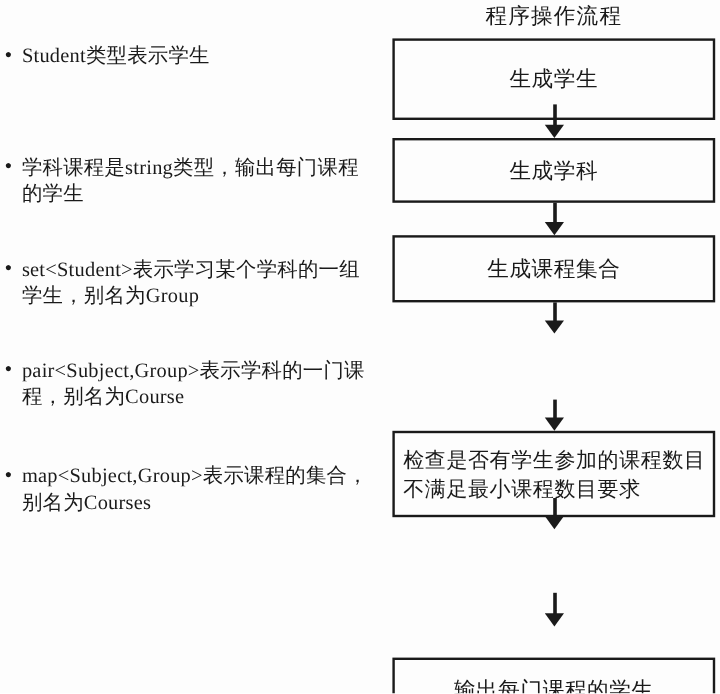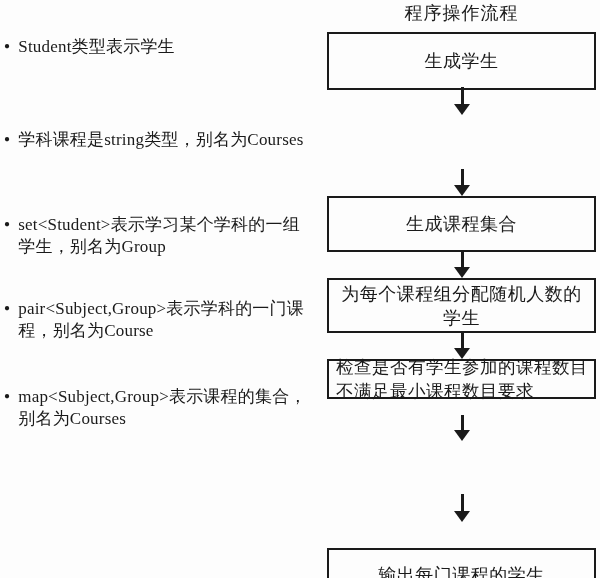--- a/index.html
+++ b/index.html
@@ -81,47 +81,47 @@
 <body>
 
 <div class="canvas">
 
   <div class="note" style="top:36px">
     <span class="dot">●</span>
     <span class="ntext">Student类型表示学生</span>
   </div>
   <div class="note" style="top:129px">
     <span class="dot">●</span>
-    <span class="ntext">学科课程是string类型，别名为Courses</span>
+    <span class="ntext">学科课程是string类型，输出每门课程的学生</span>
   </div>
   <div class="note" style="top:214px">
     <span class="dot">●</span>
     <span class="ntext">set&lt;Student&gt;表示学习某个学科的一组学生，别名为Group</span>
   </div>
   <div class="note" style="top:298px">
     <span class="dot">●</span>
     <span class="ntext">pair&lt;Subject,Group&gt;表示学科的一门课程，别名为Course</span>
   </div>
   <div class="note" style="top:386px">
     <span class="dot">●</span>
     <span class="ntext">map&lt;Subject,Group&gt;表示课程的集合，别名为Courses</span>
   </div>
 
   <div class="fc-title">程序操作流程</div>
 
-  <div class="fbox center" style="top:32px;  height:58px">
+  <div class="fbox center" style="top:32px;  height:68px">
     <span>生成学生</span>
+  </div>
+  <div class="fbox center" style="top:115px; height:54px">
+    <span>生成学科</span>
   </div>
   <div class="fbox center" style="top:196px; height:56px">
     <span>生成课程集合</span>
   </div>
-  <div class="fbox center" style="top:278px; height:55px">
-    <span>为每个课程组分配随机人数的学生</span>
-  </div>
-  <div class="fbox left" style="top:359px; height:40px">
+  <div class="fbox left" style="top:359px; height:72px">
     <span>检查是否有学生参加的课程数目不满足最小课程数目要求</span>
   </div>
   <div class="fbox center" style="top:548px; height:54px">
     <span>输出每门课程的学生</span>
   </div>
 
   <div class="arrow" style="top:87px;  height:28px">
     <div class="stem"></div>
     <div class="head"></div>
   </div>

